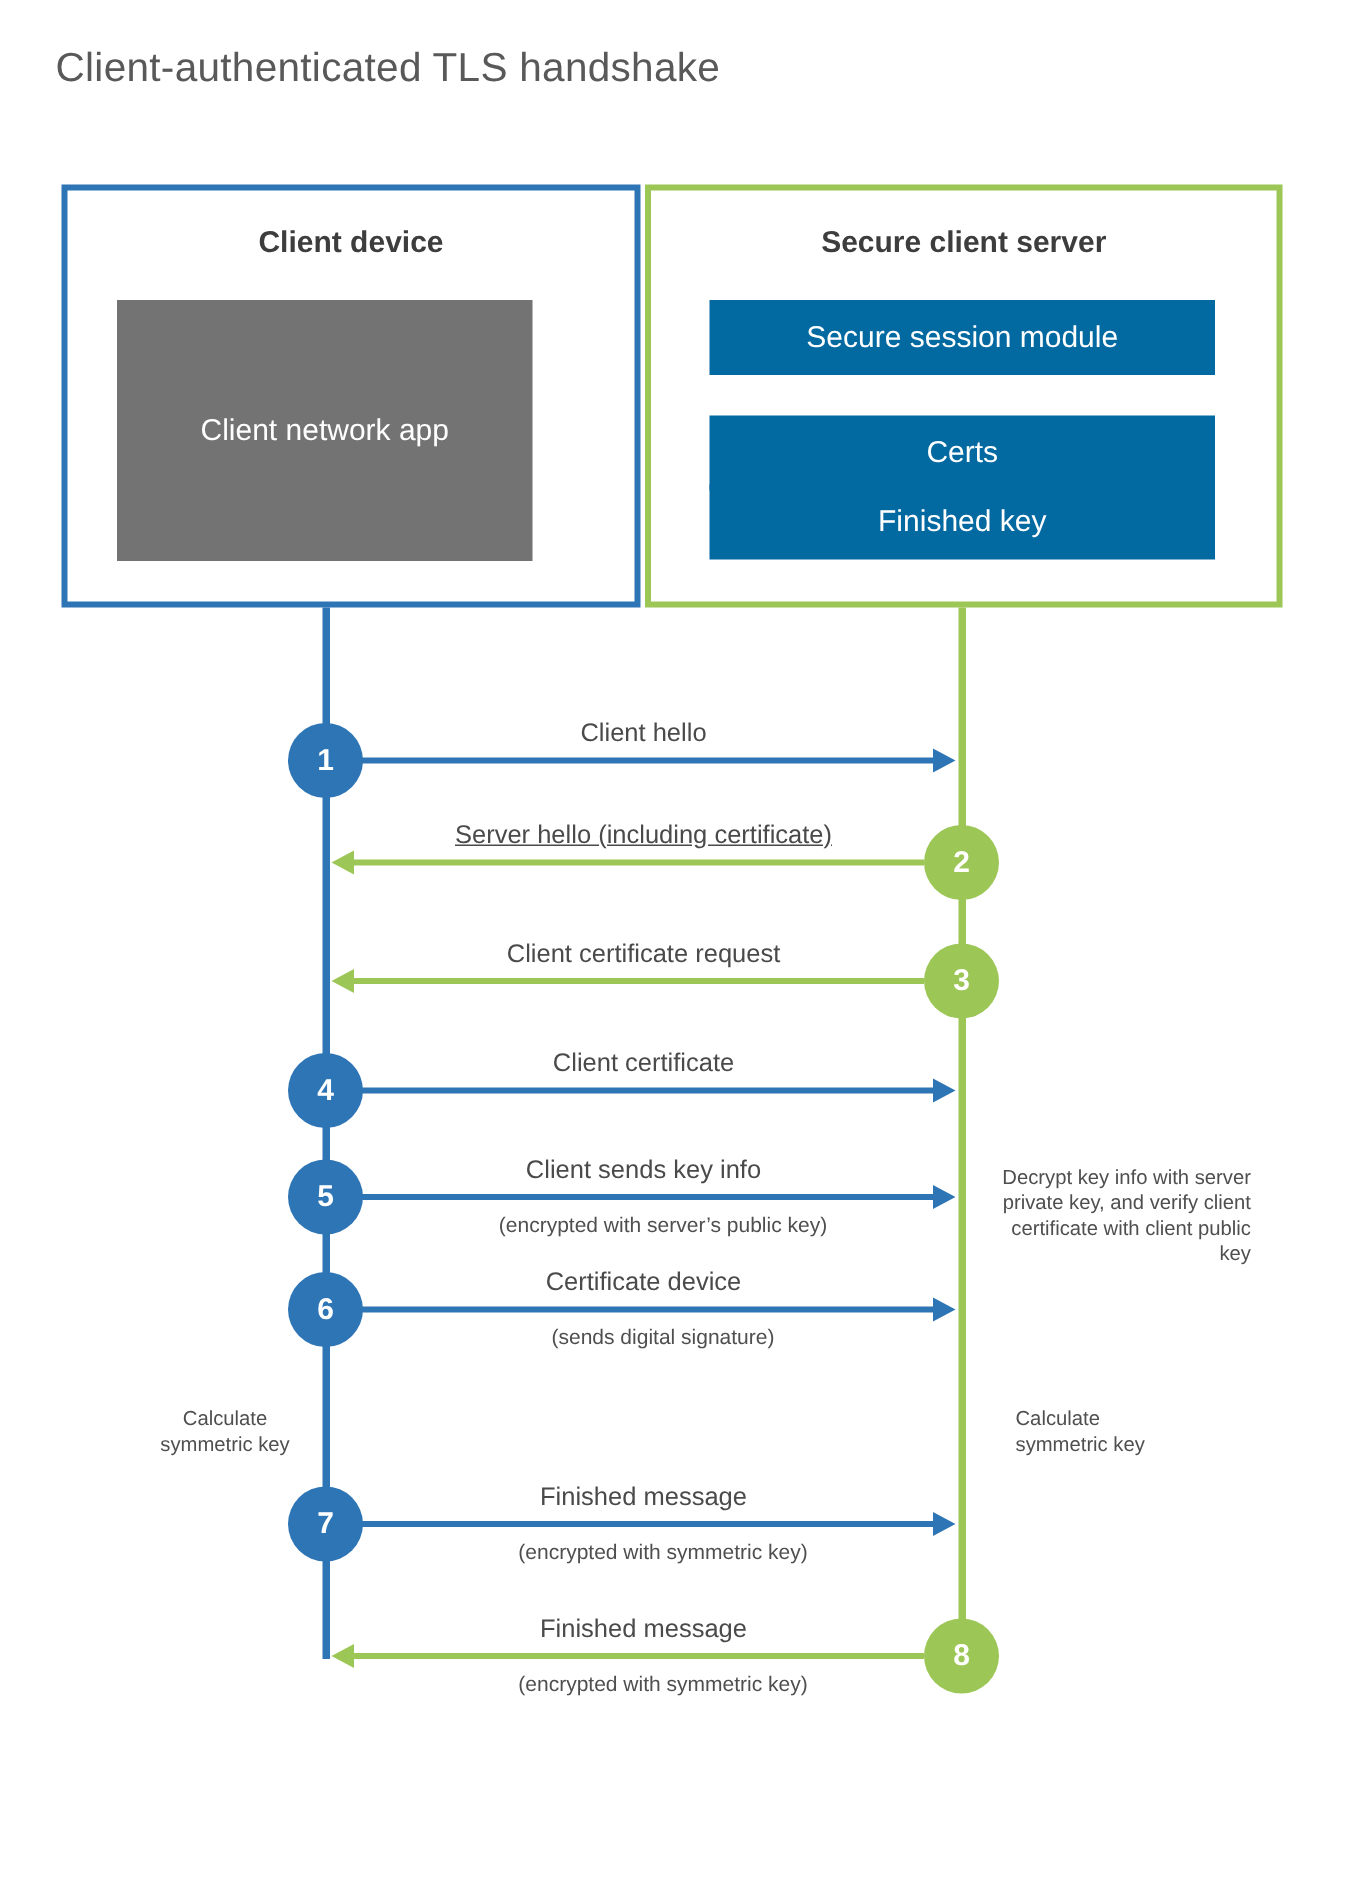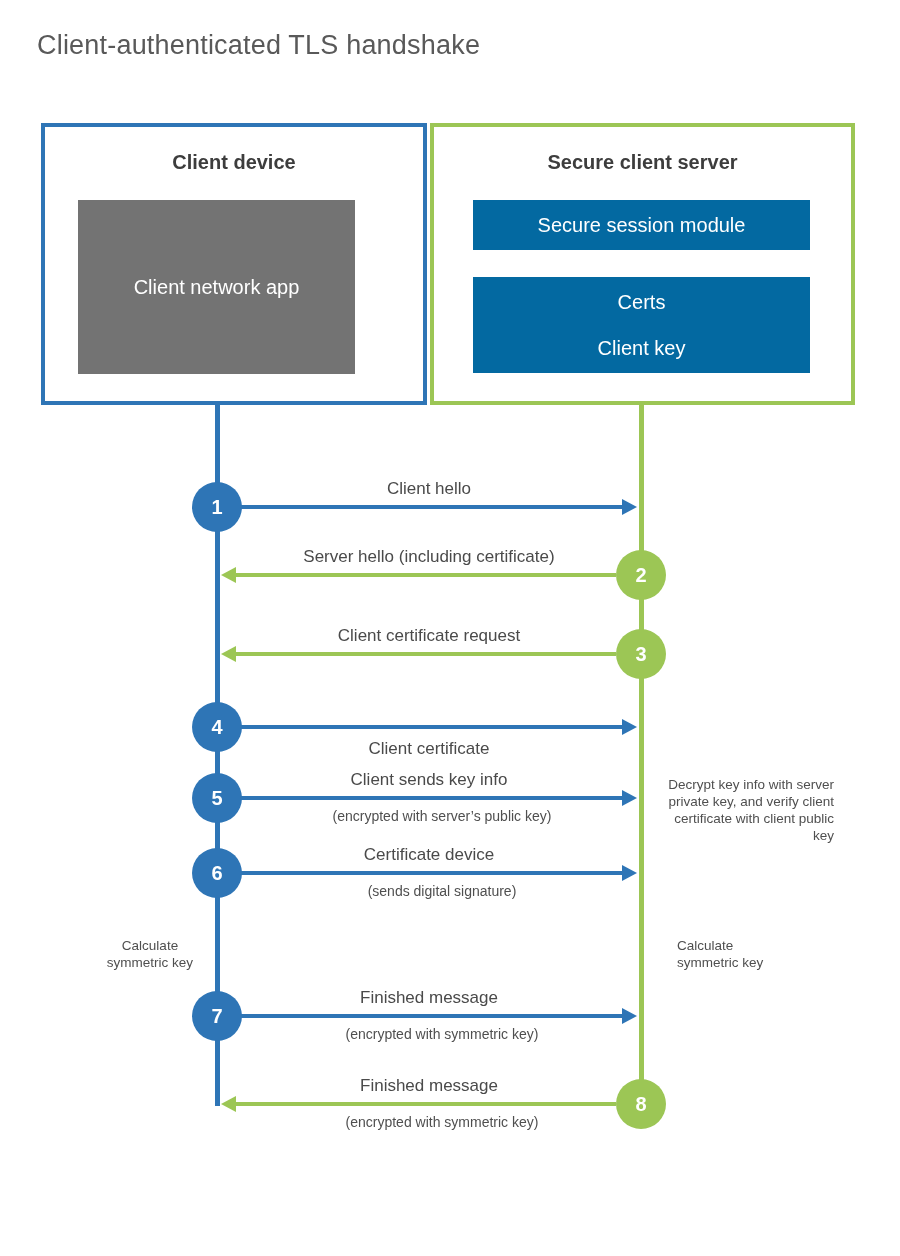--- a/index.html
+++ b/index.html
@@ -94,39 +94,39 @@
     <div class="actor-heading">Client device</div>
     <div class="client-app">
       <span>Client network app</span>
     </div>
   </div>
 
   <div class="actor-box server-box">
     <div class="actor-heading">Secure client server</div>
     <div class="server-bar bar-0">Secure session module</div>
     <div class="server-bar bar-1">Certs</div>
-    <div class="server-bar bar-2">Client key</div>
+    <div class="server-bar bar-2">Finished key</div>
   </div>
 
   <div class="lifeline blue"></div>
   <div class="lifeline green"></div>
 
   <div class="msg-label" style="top:479px;">Client hello</div>
   <div class="arrow right" style="top:505px;"></div>
   <div class="step-circle blue" style="left:192px;top:482px;">1</div>
 
-  <div class="msg-label" style="top:547px;">Server hello (including certificate)</div>
+  <div class="msg-label" style="top:547px;text-decoration:underline;">Server hello (including certificate)</div>
   <div class="arrow left" style="top:573px;"></div>
   <div class="step-circle green" style="left:616px;top:550px;">2</div>
 
   <div class="msg-label" style="top:626px;">Client certificate request</div>
   <div class="arrow left" style="top:652px;"></div>
   <div class="step-circle green" style="left:616px;top:629px;">3</div>
 
-  <div class="msg-label" style="top:739px;">Client certificate</div>
+  <div class="msg-label" style="top:699px;">Client certificate</div>
   <div class="arrow right" style="top:725px;"></div>
   <div class="step-circle blue" style="left:192px;top:702px;">4</div>
 
   <div class="msg-label" style="top:770px;">Client sends key info</div>
   <div class="arrow right" style="top:796px;"></div>
   <div class="msg-sublabel" style="top:808px;">(encrypted with server’s public key)</div>
   <div class="step-circle blue" style="left:192px;top:773px;">5</div>
 
   <div class="msg-label" style="top:845px;">Certificate device</div>
   <div class="arrow right" style="top:871px;"></div>

